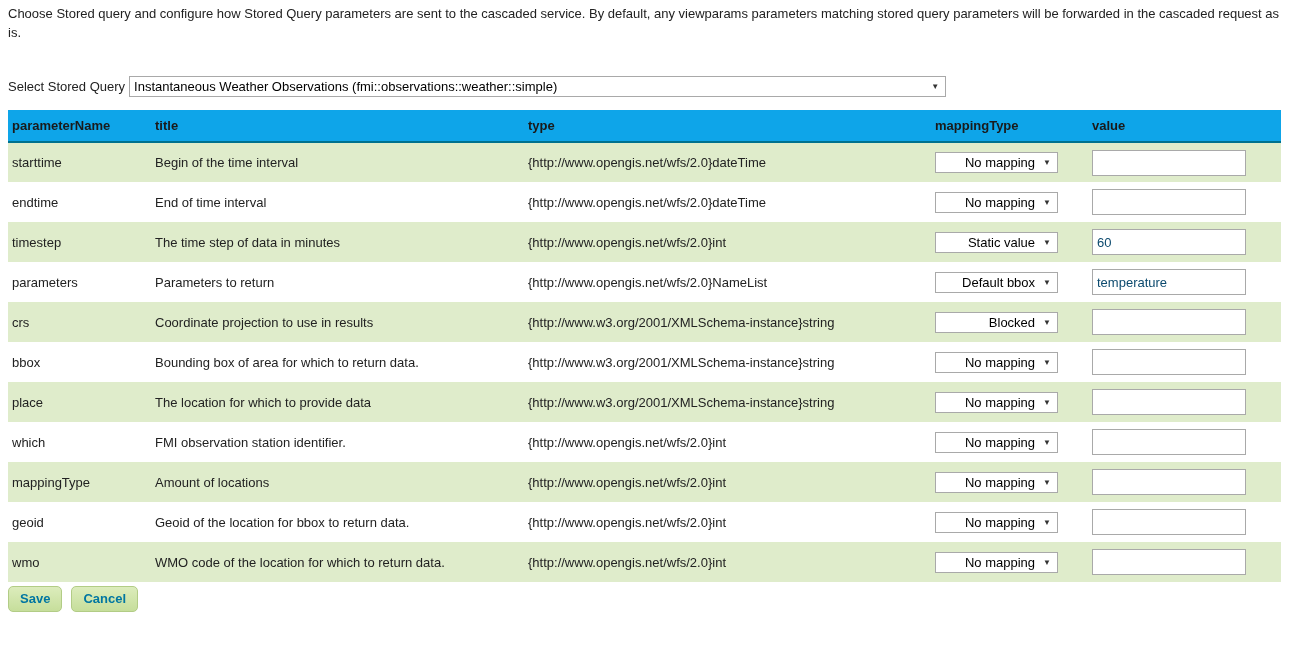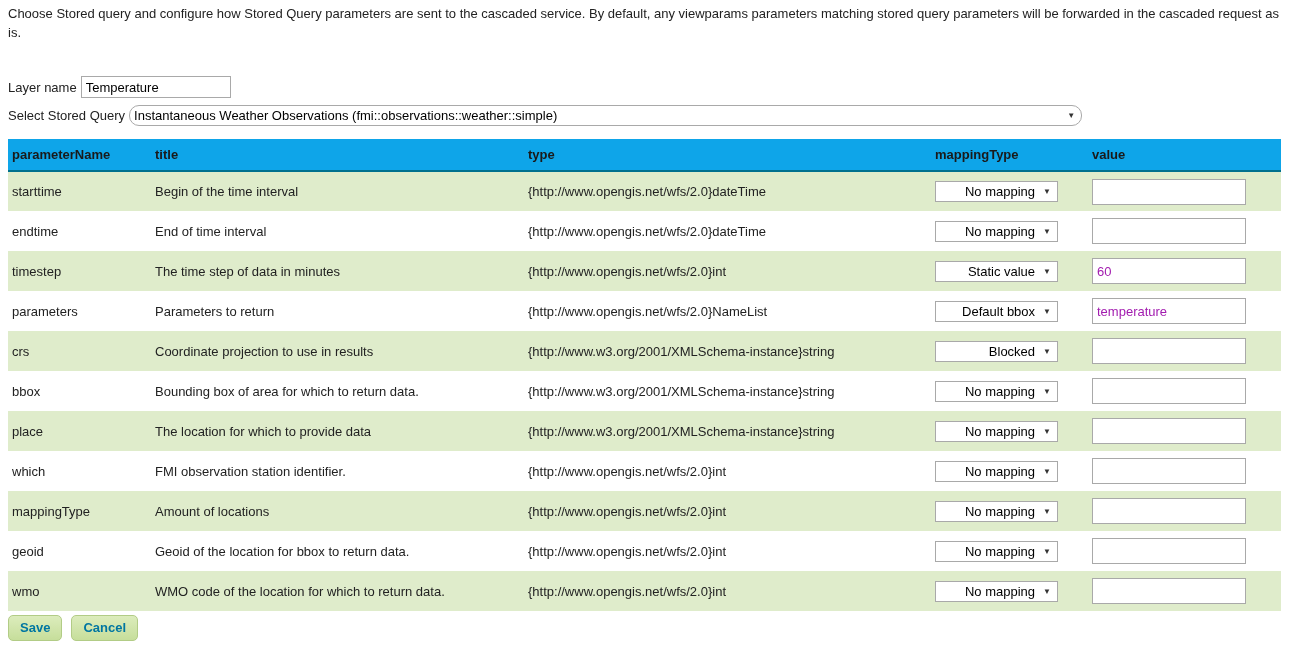--- a/index.html
+++ b/index.html
@@ -52,21 +52,21 @@
     font-size: 13px;
     color: #000000;
     cursor: default;
   }
   .fake-select .sel-arrow {
     font-size: 8px;
     color: #333333;
     margin-left: 8px;
     flex: 0 0 auto;
   }
-  .sq-select { width: 953px; border-radius: 10px; }
+  .sq-select { width: 817px; }
   .mapping-select { width: 123px; justify-content: flex-end; }
 
   table.params {
     border-collapse: collapse;
     width: 1273px;
     margin-top: 13px;
     font-size: 13px;
   }
   table.params thead th {
     background: #0ea5e9;
@@ -91,21 +91,21 @@
   .col-value  { width: 193px; }
 
   input.val-input {
     width: 154px;
     border: 1px solid #a9a9a9;
     height: 22px;
     font-size: 13px;
     font-family: "Liberation Sans", sans-serif;
     padding: 12px 4px;
     background: #ffffff;
-    color: #a21caf;
+    color: #0c4a6e;
   }
 
   .button-row { margin-top: 4px; display: flex; gap: 9px; }
   .btn {
     display: inline-block;
     background: linear-gradient(#dcecbc, #c6de9b);
     border: 1px solid #b2cc86;
     border-radius: 5px;
     color: #0076a1;
     font-weight: bold;
@@ -118,24 +118,20 @@
 </head>
 <body>
 
 <div class="page">
 
 
   <p class="page-desc">Choose Stored query and configure how Stored Query parameters are sent to the cascaded service. By default, any viewparams parameters matching stored query parameters will be forwarded in the cascaded request as is.</p>
 
   <div class="form-section">
     <div class="form-row">
-      <label>Layer name</label>
-      <input type="text" class="text-input layer-input" value="Temperature" style="">
-    </div>
-    <div class="form-row">
       <label>Select Stored Query</label>
       <div class="fake-select sq-select">
         <span class="sel-label">Instantaneous Weather Observations (fmi::observations::weather::simple)</span>
         <span class="sel-arrow">▼</span>
       </div>
     </div>
   </div>
 
   <table class="params">
     <thead>

